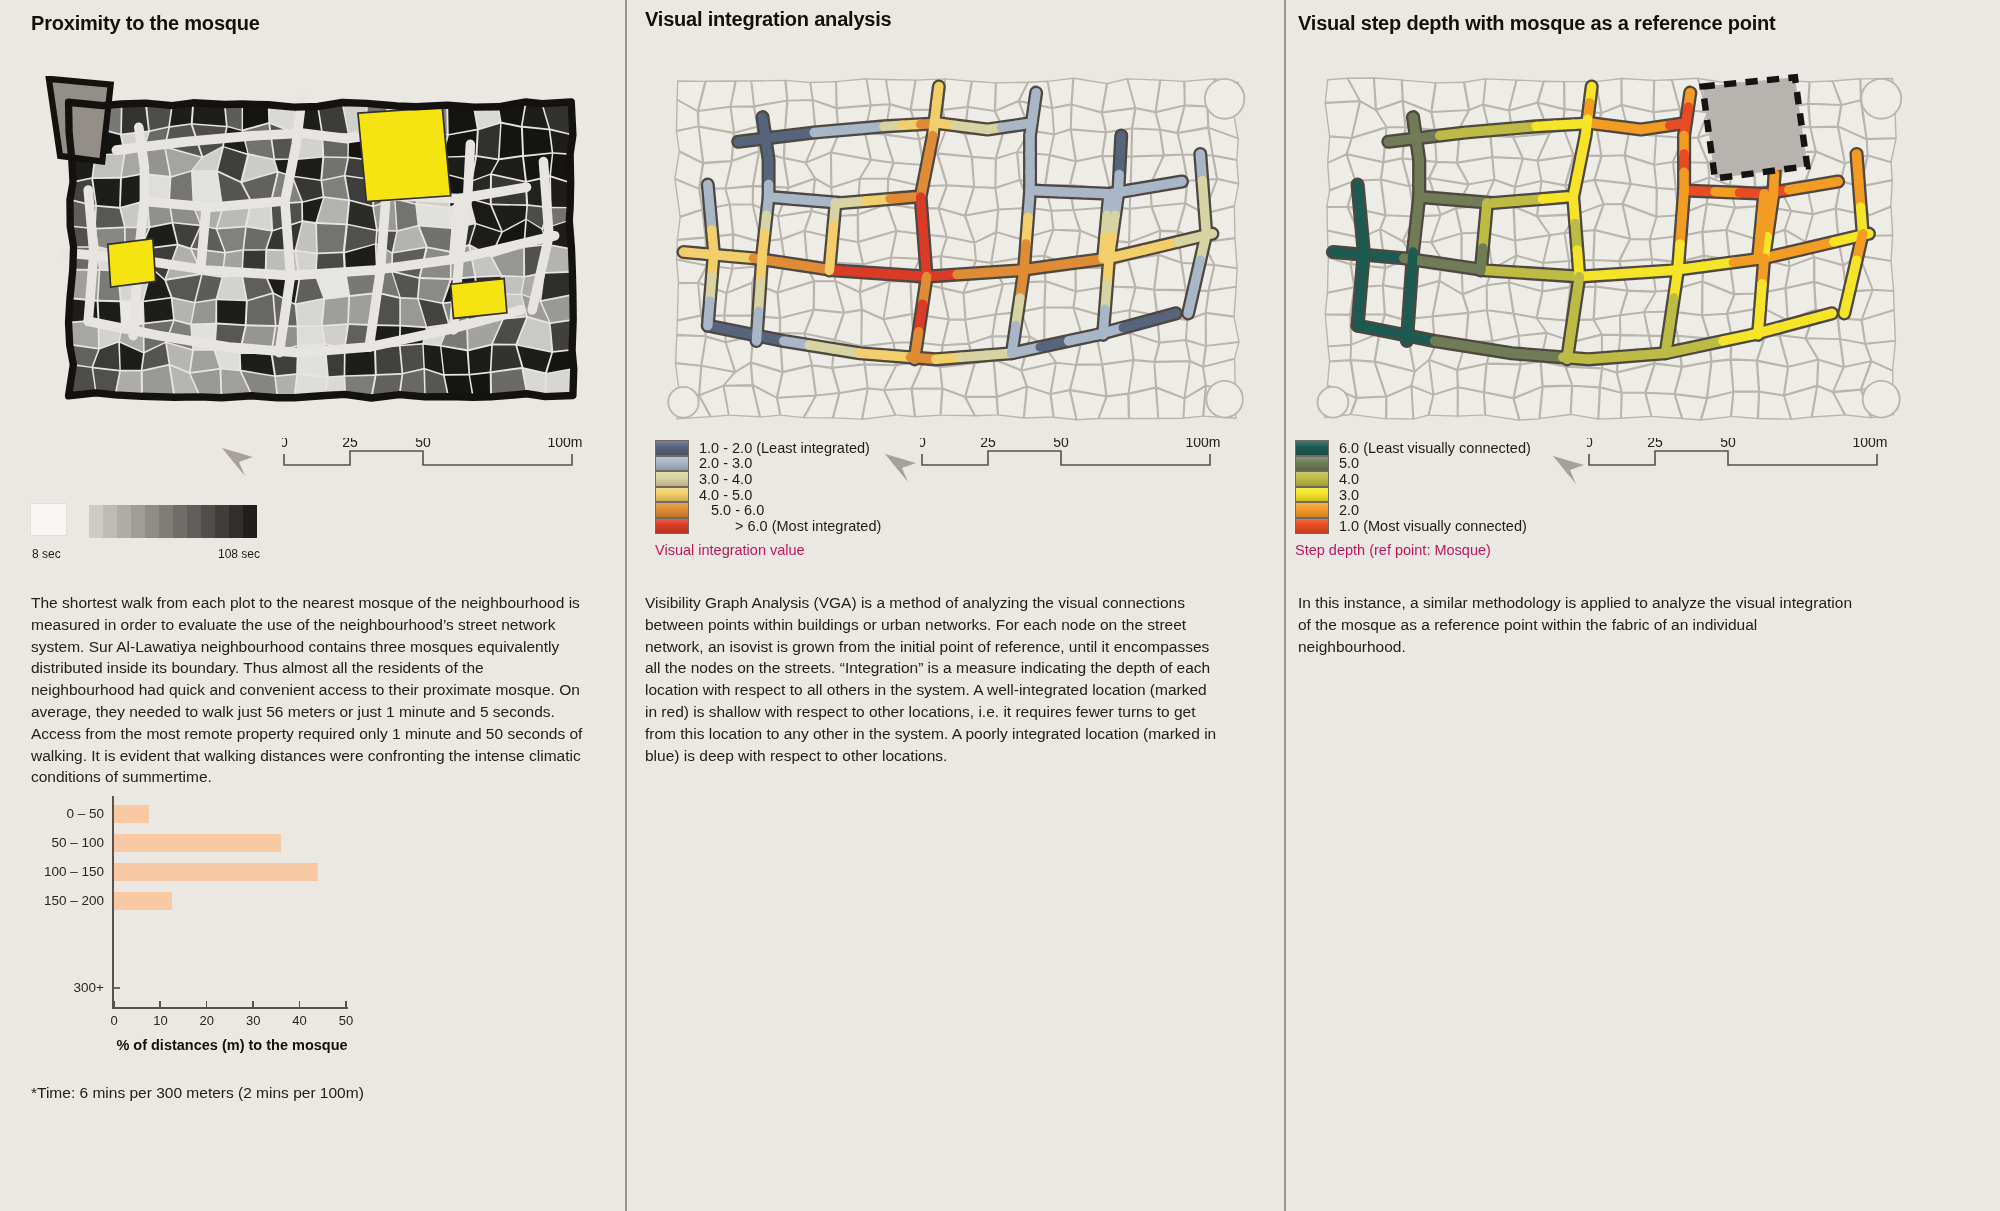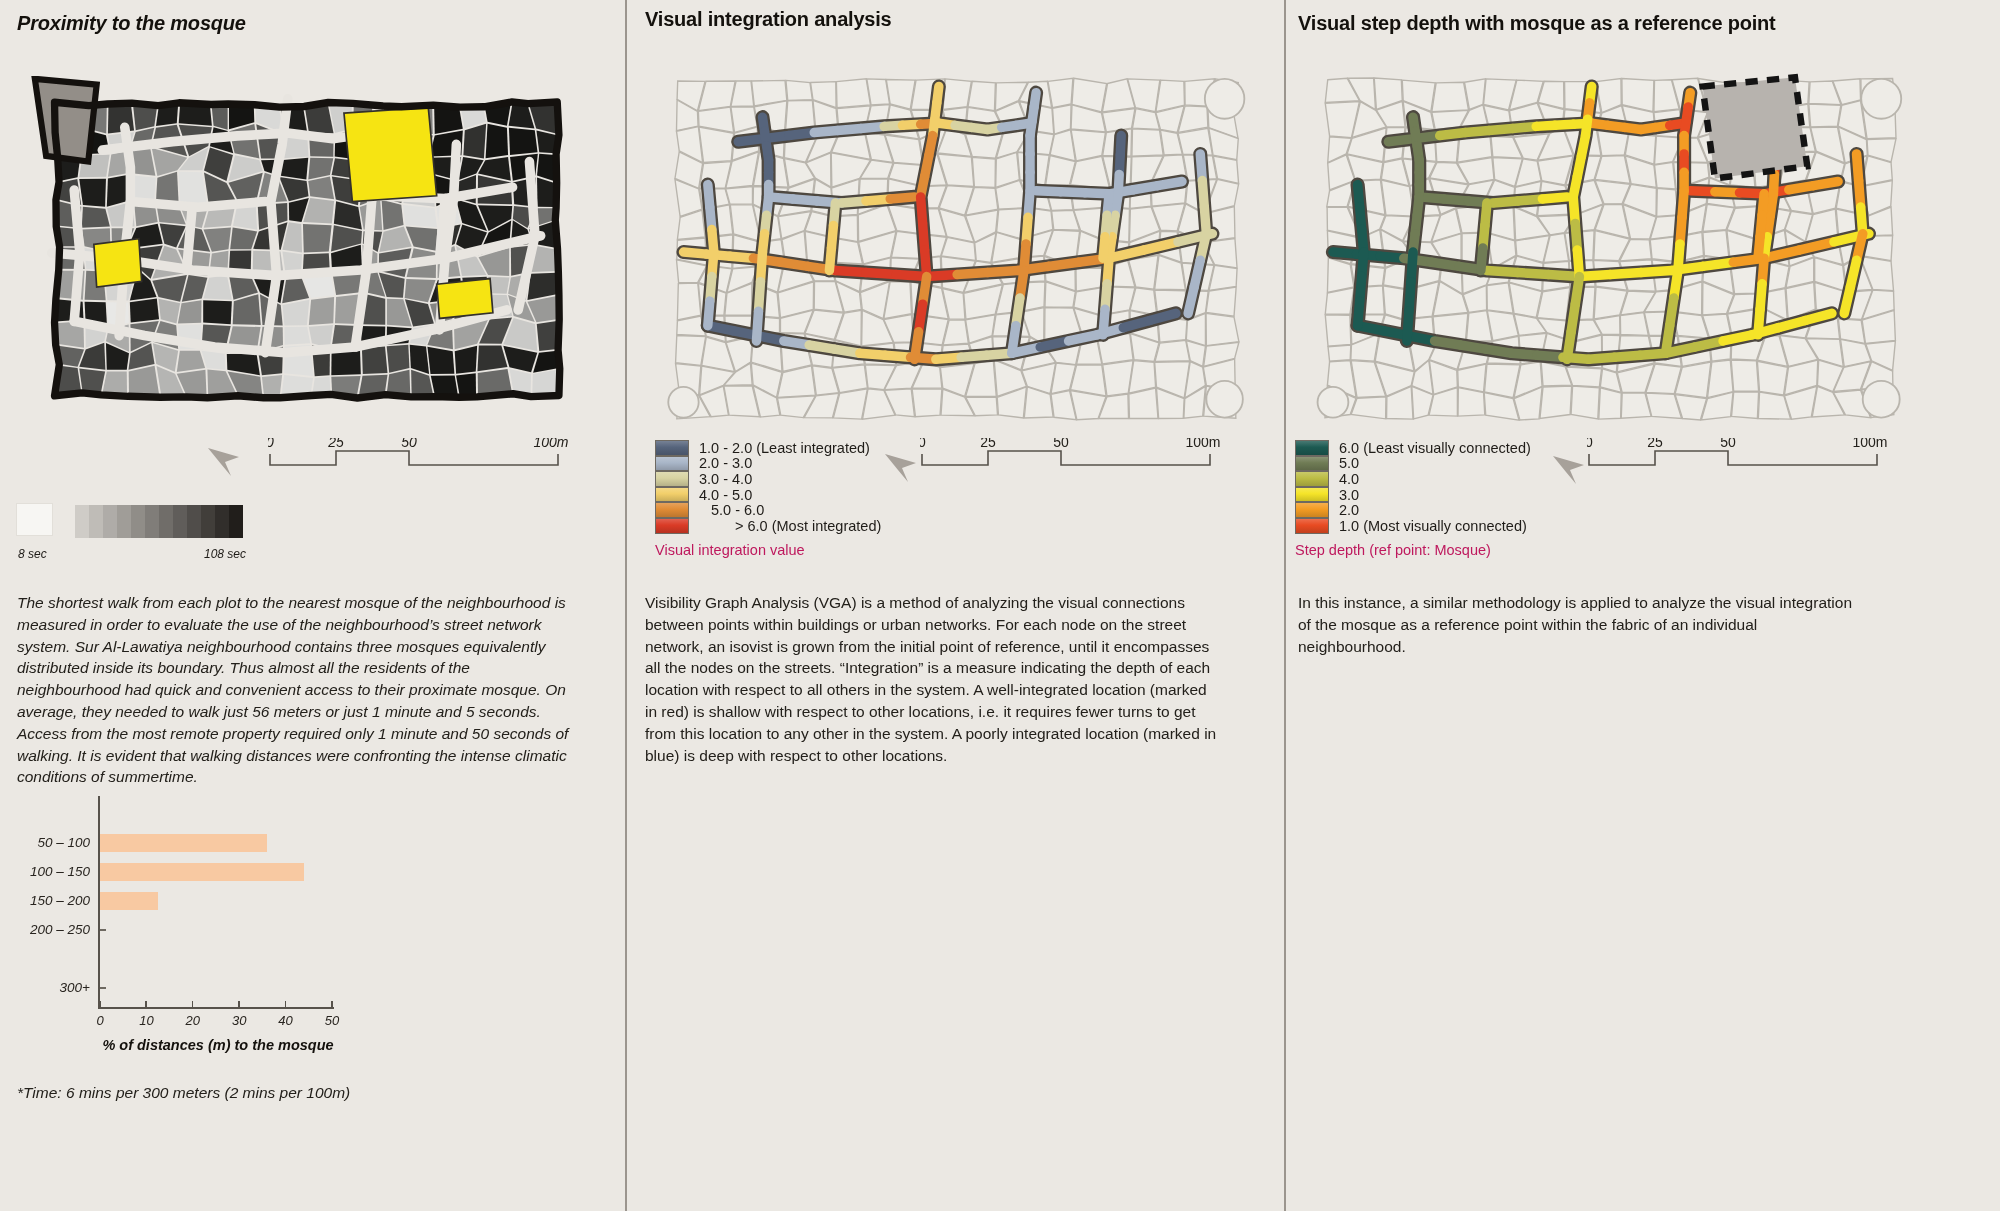--- a/index.html
+++ b/index.html
@@ -43,21 +43,21 @@
   .chart-xaxis{position:absolute;left:84px;height:2px;background:#57524b;}
   .chart-tick{position:absolute;width:1.5px;height:6px;background:#57524b;}
   .chart-ticklab{position:absolute;font-size:13px;color:#28241f;transform:translateX(-50%);}
   .chart-title{position:absolute;left:84px;width:240px;text-align:center;font-size:14.5px;font-weight:bold;color:#14110d;white-space:nowrap;}
   .footnote{position:absolute;font-size:15.5px;color:#23201b;white-space:nowrap;}
   svg{display:block;}
 </style>
 </head>
 <body>
 
-<div class="panel" style="left:0;width:555px;font-style:italic;">
+<div class="panel" style="left:14px;width:555px;">
   <div class="panel-title" style="left:17px;top:12px;">Proximity to the mosque</div>
 
   <svg class="map" id="map1" style="left:18px;top:76px;" width="562" height="348" viewBox="0 0 200 122" preserveAspectRatio="none">
       <g>
         <polygon points="13.0,9.2 25.2,10.4 31.9,9.8 40.5,9.5 49.9,10.4 57.3,9.4 68.7,10.0 74.8,9.8 84.2,10.1 93.1,10.9 101.8,10.7 110.4,9.3 119.1,9.6 129.9,10.5 136.5,10.8 147.8,10.2 157.3,10.9 165.9,10.8 175.8,9.1 181.5,9.7 191.9,9.1 192.5,20.7 191.5,27.4 191.7,37.5 191.5,46.2 191.2,50.5 192.0,60.7 192.3,68.7 192.5,76.7 192.6,85.4 192.2,96.1 192.8,102.6 192.5,112.0 182.6,112.4 176.2,111.4 163.3,112.5 157.0,112.6 148.2,112.4 139.9,112.5 130.8,111.7 120.8,112.9 111.4,111.6 104.4,112.0 93.3,112.8 87.4,112.8 78.3,112.1 67.4,112.8 59.8,112.5 50.7,112.6 39.1,112.3 29.6,111.8 22.8,111.1 13.0,112.1 14.7,101.2 13.4,94.2 13.0,86.4 13.5,78.0 14.5,67.9 14.8,59.9 13.6,52.7 13.5,43.4 14.6,37.2 14.1,28.5 13.2,19.8" fill="#e8e5e0" stroke="none"></polygon>
         <polygon points="13.4,9.5 24.8,10.7 22.0,17.9 13.6,19.4" fill="rgb(75,75,73)"></polygon>
         <polygon points="25.4,10.7 31.6,10.2 31.4,20.2 22.6,17.9" fill="rgb(120,120,118)"></polygon>
         <polygon points="32.2,10.2 40.2,9.9 41.3,19.1 32.0,20.2" fill="rgb(51,51,49)"></polygon>
         <polygon points="40.9,9.8 49.5,10.7 48.5,17.6 41.9,19.0" fill="rgb(78,78,76)"></polygon>
         <polygon points="50.1,10.7 57.0,9.7 56.5,16.6 49.1,17.5" fill="rgb(29,29,27)"></polygon>
@@ -347,35 +347,35 @@
         <div style="background: rgb(33, 30, 27);"></div>
       </div>
     <span class="ramp-lab" style="left:2px;">8 sec</span>
     <span class="ramp-lab" style="right:2px;">108 sec</span>
   </div>
 
 
   <div class="para" style="left:17px;top:592px;width:556px;">The shortest walk from each plot to the nearest mosque of the neighbourhood is measured in order to evaluate the use of the neighbourhood’s street network system. Sur Al-Lawatiya neighbourhood contains three mosques equivalently distributed inside its boundary. Thus almost all the residents of the neighbourhood had quick and convenient access to their proximate mosque. On average, they needed to walk just 56 meters or just 1 minute and 5 seconds. Access from the most remote property required only 1 minute and 50 seconds of walking. It is evident that walking distances were confronting the intense climatic conditions of summertime.</div>
 
   <div class="chart" style="left:14px;top:800px;" id="chart1">
+      <div class="chart-row" style="top: 0px;">
+        <span class="chart-cat">0 – 50</span>
+        <div class="chart-bar" style="width: 34.8px; background: rgb(248, 201, 162);"></div>
+      </div>
       <div class="chart-row" style="top: 29px;">
         <span class="chart-cat">50 – 100</span>
         <div class="chart-bar" style="width: 167.04px; background: rgb(248, 201, 162);"></div>
       </div>
       <div class="chart-row" style="top: 58px;">
         <span class="chart-cat">100 – 150</span>
         <div class="chart-bar" style="width: 204.16px; background: rgb(248, 201, 162);"></div>
       </div>
       <div class="chart-row" style="top: 87px;">
         <span class="chart-cat">150 – 200</span>
         <div class="chart-bar" style="width: 58px; background: rgb(248, 201, 162);"></div>
-      </div>
-      <div class="chart-row" style="top: 116px;">
-        <span class="chart-cat">200 – 250</span>
-        <div class="chart-zero"></div>
       </div>
       <div class="chart-row" style="top: 174px;">
         <span class="chart-cat">300+</span>
         <div class="chart-zero"></div>
       </div>
       <div class="chart-yaxis" style="height: 211px;"></div>
       <div class="chart-xaxis" style="top: 207px; width: 236px;"></div>
       <div class="chart-tick" style="left: 85px; top: 201px;"></div>
       <span class="chart-ticklab" style="left: 86px; top: 213px;">0</span>
       <div class="chart-tick" style="left: 131.4px; top: 201px;"></div>

